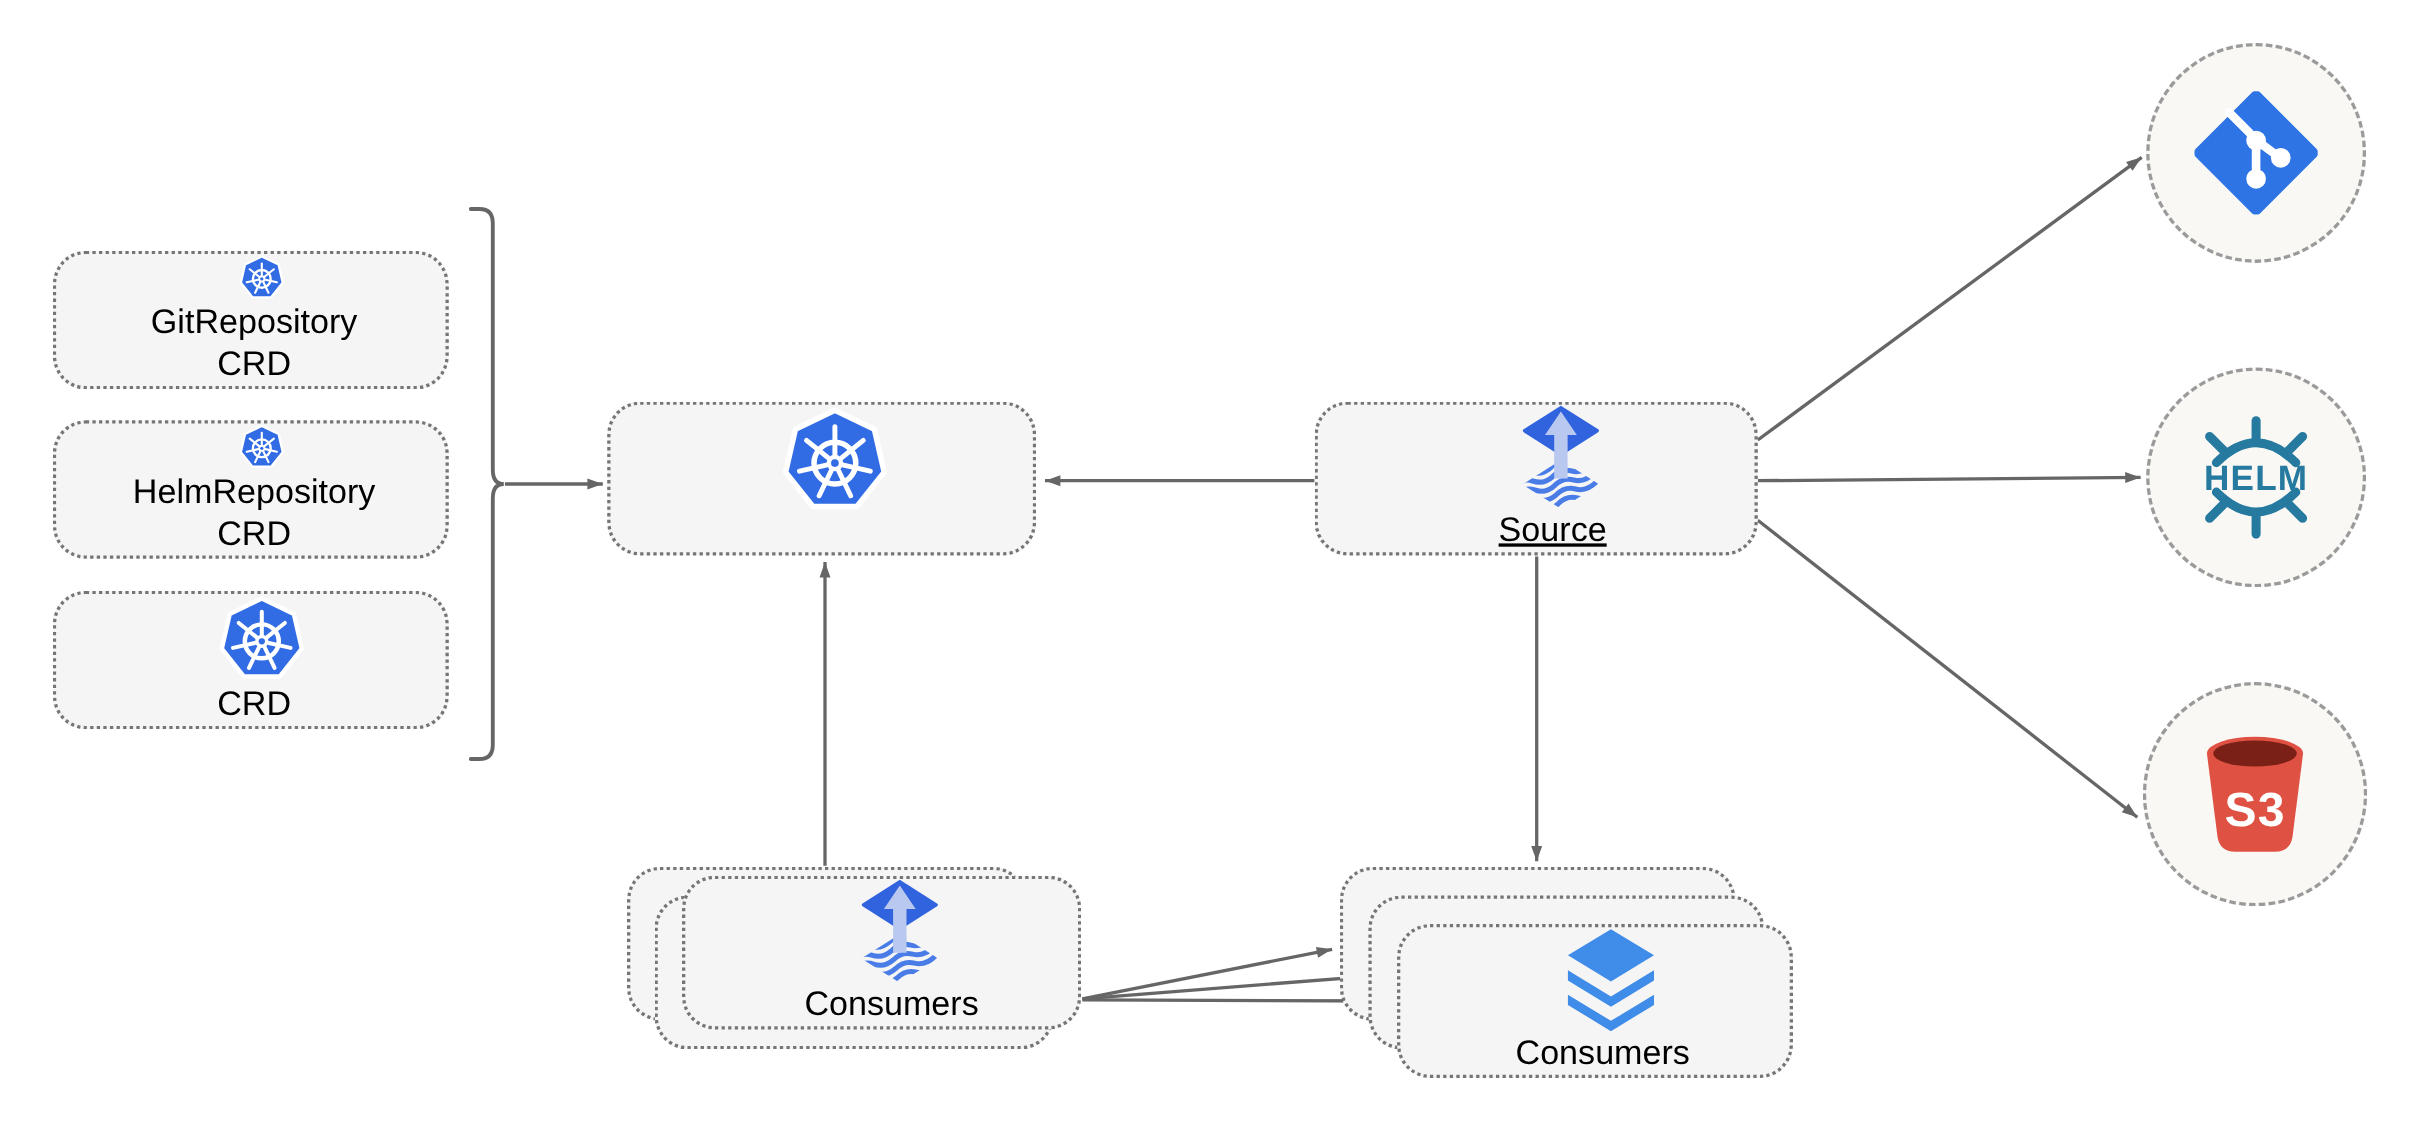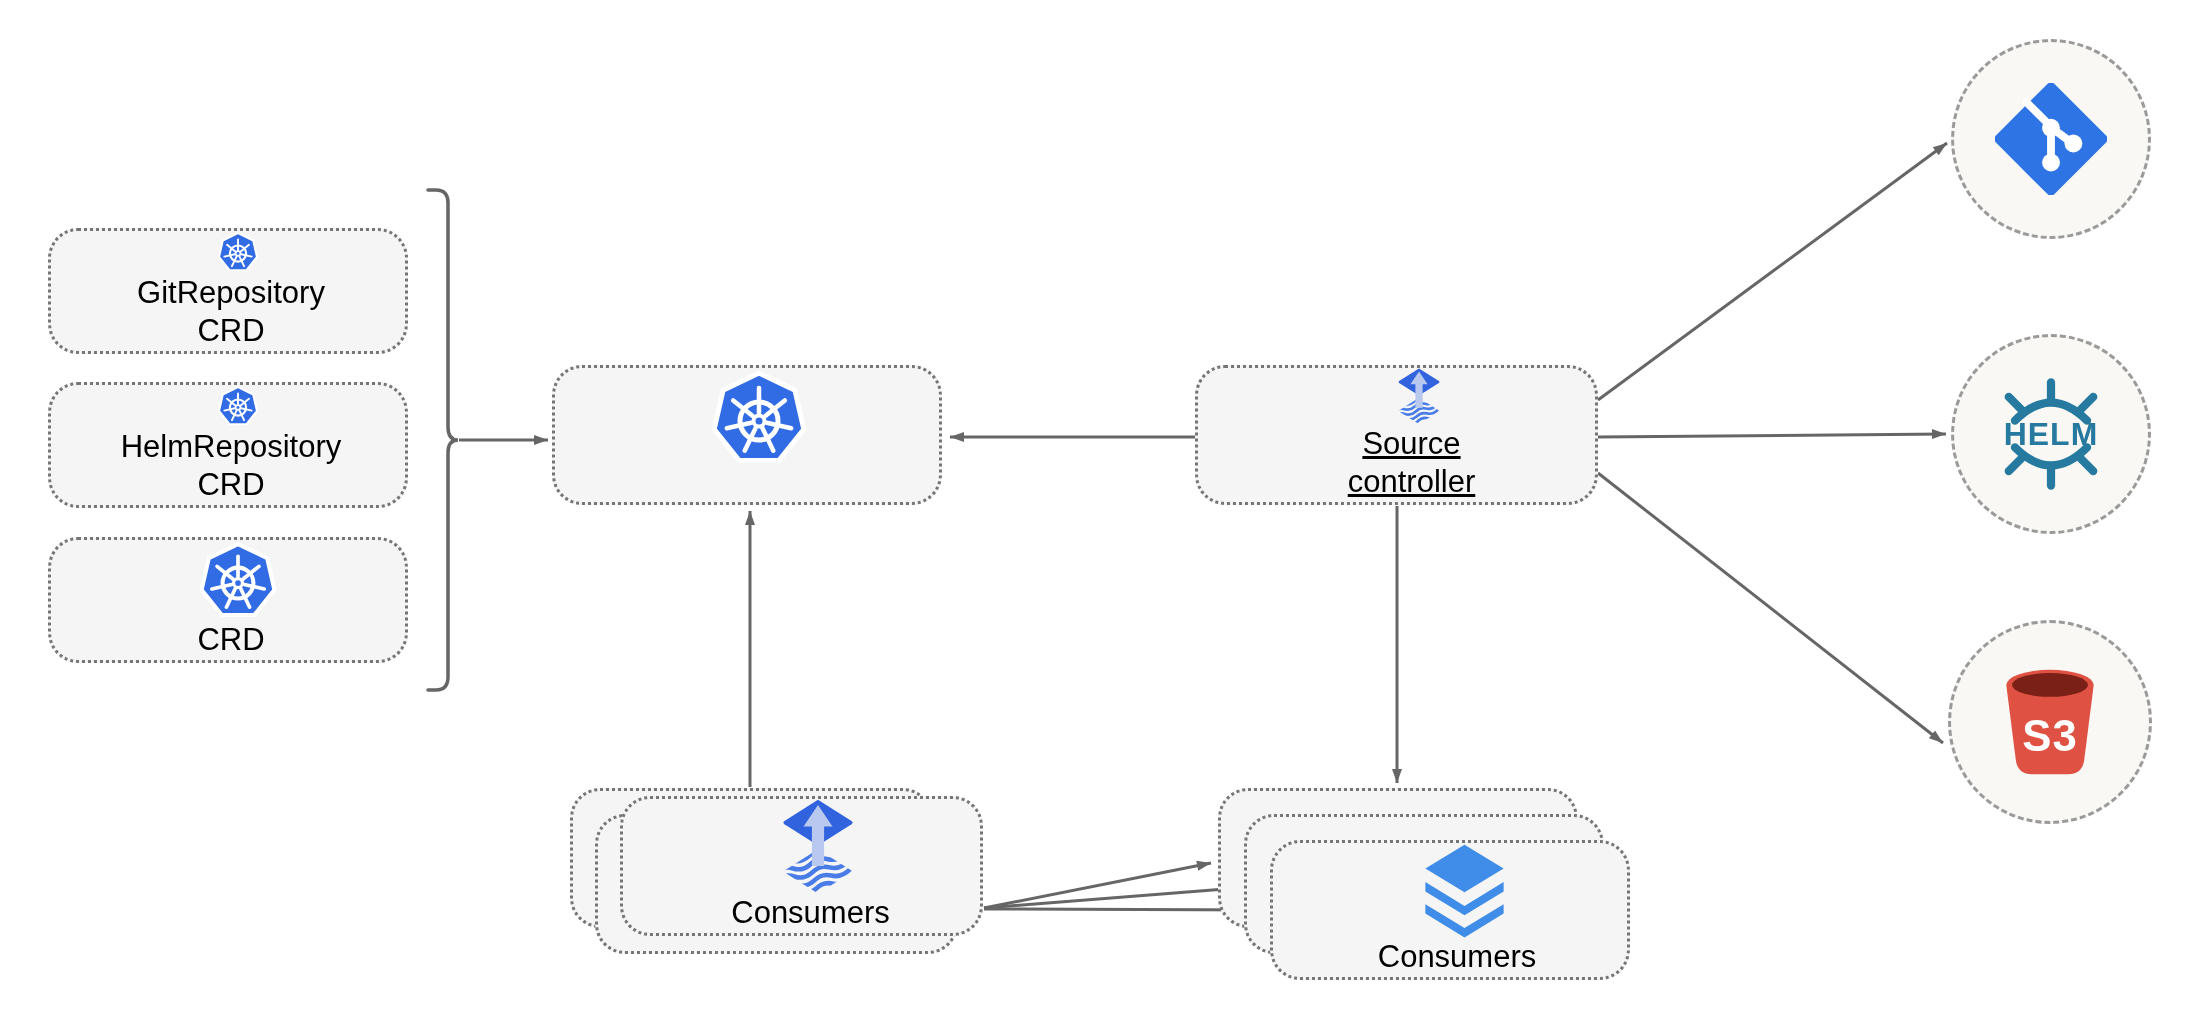--- a/index.html
+++ b/index.html
@@ -143,21 +143,20 @@
       <path d="M-6,87 q12,-10 24,-3 q12,7 24,0 q12,-8 24,-2 q12,6 26,-3" transform="rotate(-12 50 95)"></path>
       <path d="M-6,98 q12,-10 24,-3 q12,7 24,0 q12,-8 24,-2 q12,6 26,-3" transform="rotate(-12 50 95)"></path>
       <path d="M-6,109 q12,-10 24,-3 q12,7 24,0 q12,-8 24,-2 q12,6 26,-3" transform="rotate(-12 50 95)"></path>
       <path d="M-6,120 q12,-10 24,-3 q12,7 24,0 q12,-8 24,-2 q12,6 26,-3" transform="rotate(-12 50 95)"></path>
     </g>
     <path d="M50,1 L94,29 Q97,31 94,33 L50,61 L6,33 Q3,31 6,29 Z" fill="#3063dd"></path>
     <path d="M50,8 L69,36 L58,36 L58,88 L42,88 L42,36 L31,36 Z" fill="#b9c8ef"></path>
   </svg>
   <div class="label">
     <div>Source</div>
-    <div>controller</div>
   </div>
 </div>
 
 <div class="node stackbox" style="left:570px;top:788px;width:363px;height:140px;"></div>
 <div class="node stackbox" style="left:595px;top:814px;width:363px;height:140px;"></div>
 <div class="node stackbox front" style="left:620px;top:796px;width:363px;height:140px;padding-left:32px;">
   <svg viewBox="0 0 100 125" width="94" height="118" class="iconwrap">
     <defs>
       <clipPath id="wavesclip2">
           <polygon points="50,66 96,95 50,124 4,95"></polygon>

